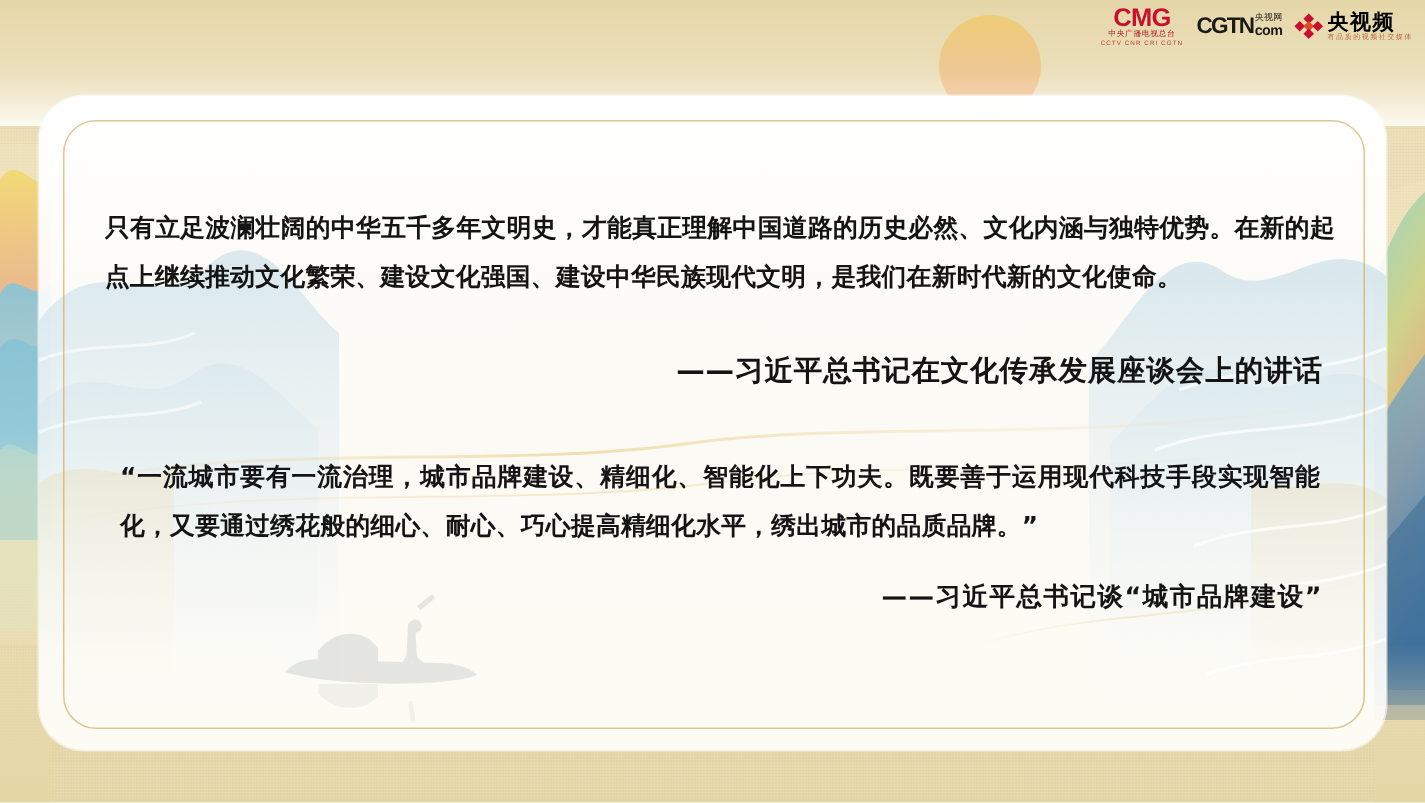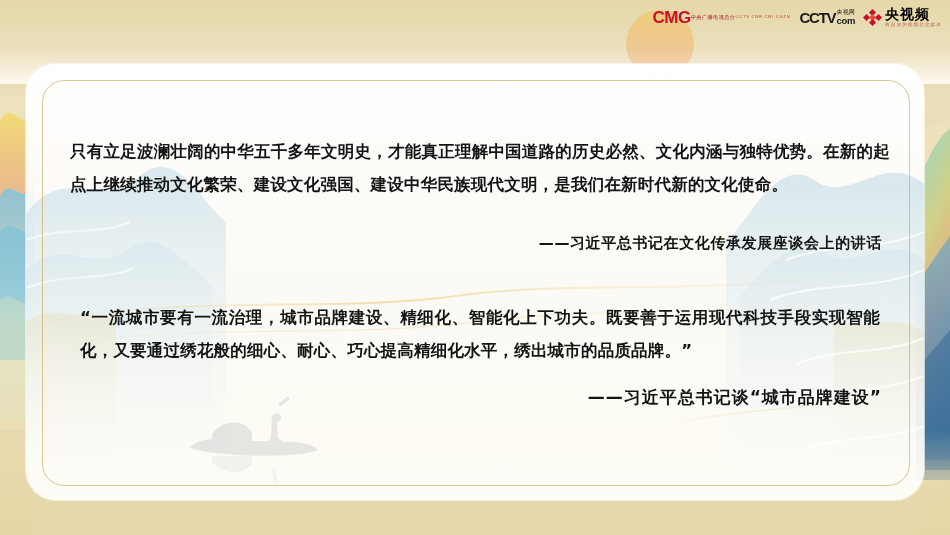--- a/index.html
+++ b/index.html
@@ -137,21 +137,21 @@
   .logos {
     position: absolute;
     right: 8px;
     top: 2px;
     height: 30px;
     display: flex;
     align-items: center;
     gap: 9px;
     z-index: 8;
   }
-  .logo-block { display: flex; align-items: center; line-height: 1; }
+  .logo-block { display: flex; flex-direction: column; align-items: center; line-height: 1; }
 
   .cmg-main {
     font-size: 17px;
     font-weight: bold;
     letter-spacing: -.5px;
     color: #c8102e;
     font-family: "Liberation Sans", sans-serif;
   }
   .cmg-sub1 { font-size: 5.2px; color: #b01a2c; letter-spacing: .4px; margin-top: 1.5px; }
   .cmg-sub2 { font-size: 4.2px; color: #c0392b; letter-spacing: .7px; margin-top: 1px; }
@@ -202,21 +202,21 @@
     letter-spacing: .2px;
     text-align: justify;
     text-justify: inter-ideograph;
   }
   .p1 { left: 44px; top: 71px; width: 820px; }
   .attrib {
     position: absolute;
     color: #141414;
     font-family: "DejaVu Sans", "Liberation Sans", sans-serif;
     font-weight: bold;
-    font-size: 15px;
+    font-size: 19px;
     letter-spacing: .6px;
     text-align: right;
   }
   .a1 { right: 42px; top: 170px; }
   .p2 { left: 54px; top: 237px; width: 800px; }
   .a2 { right: 42px; top: 322px; font-size: 17px; letter-spacing: 1px; text-align: right; }
 </style>
 </head>
 <body>
 
@@ -350,21 +350,21 @@
   <div class="logos">
 
     <div class="logo-block">
       <div class="cmg-main">CMG</div>
       <div class="cmg-sub1">中央广播电视总台</div>
       <div class="cmg-sub2">CCTV  CNR  CRI  CGTN</div>
     </div>
 
     <div class="logo-block">
       <div class="cctv-row">
-        <span class="cctv-word">CCTV</span>
+        <span class="cctv-word">CGTN</span>
         <span class="cctv-right">
           <span class="cctv-cn">央视网</span>
           <span class="cctv-com">com</span>
         </span>
       </div>
     </div>
 
     <div class="logo-block">
       <div class="yang-row">
         <span class="yang-mark">

